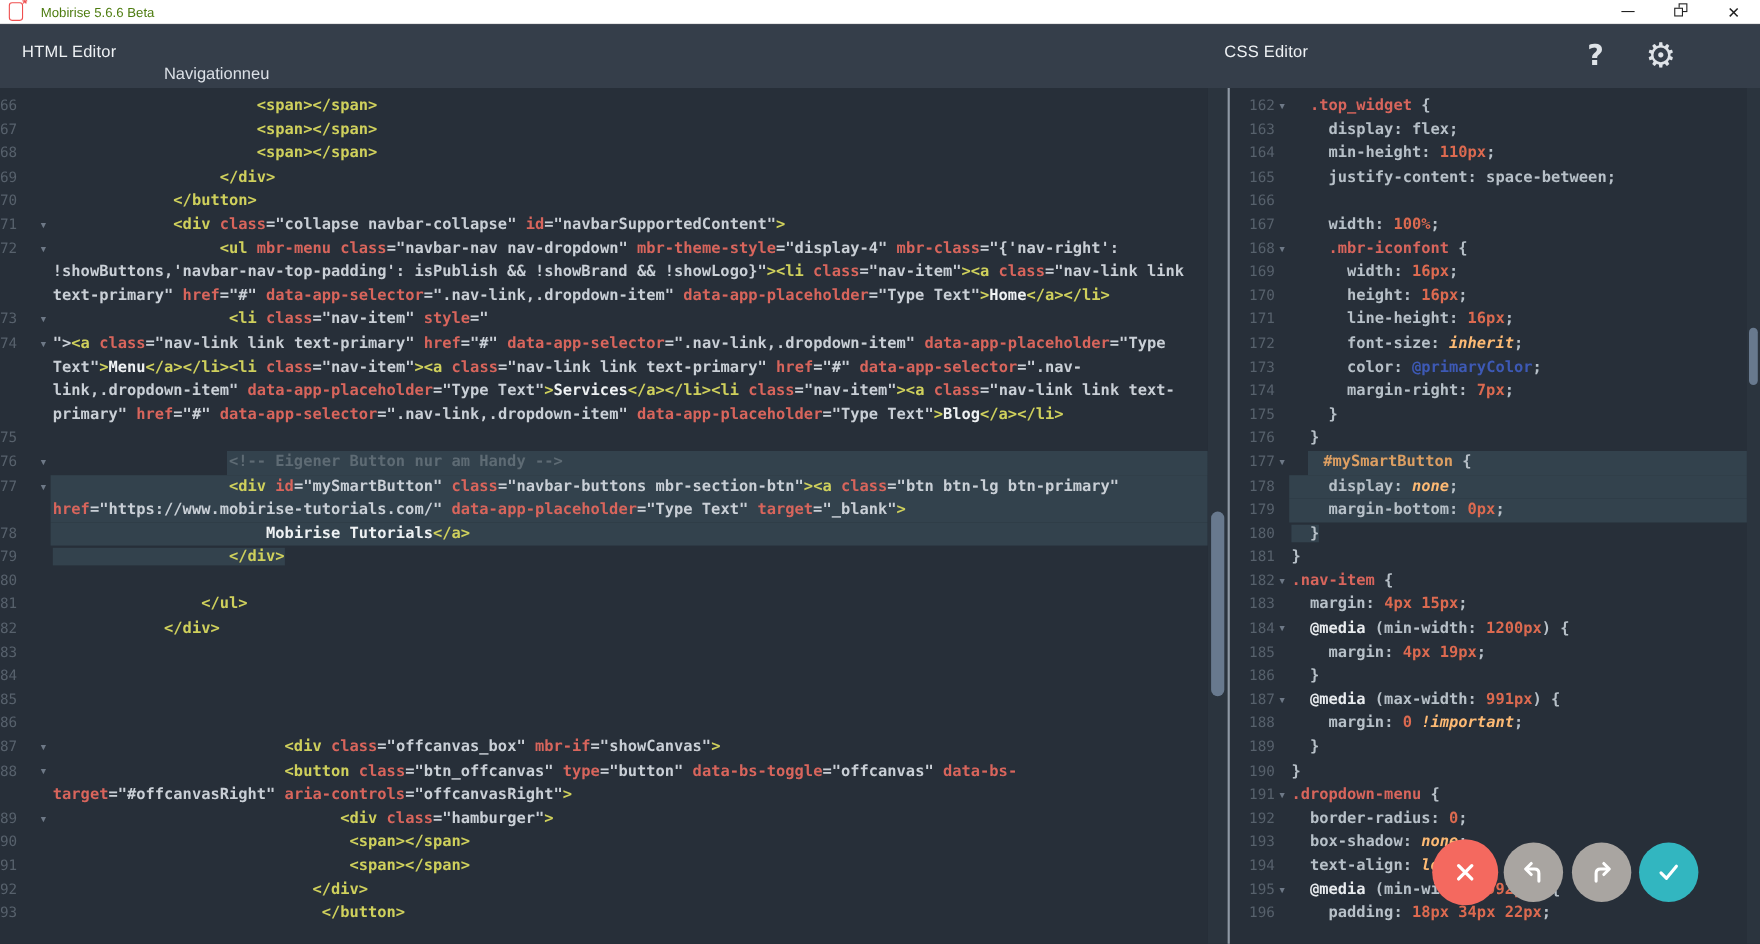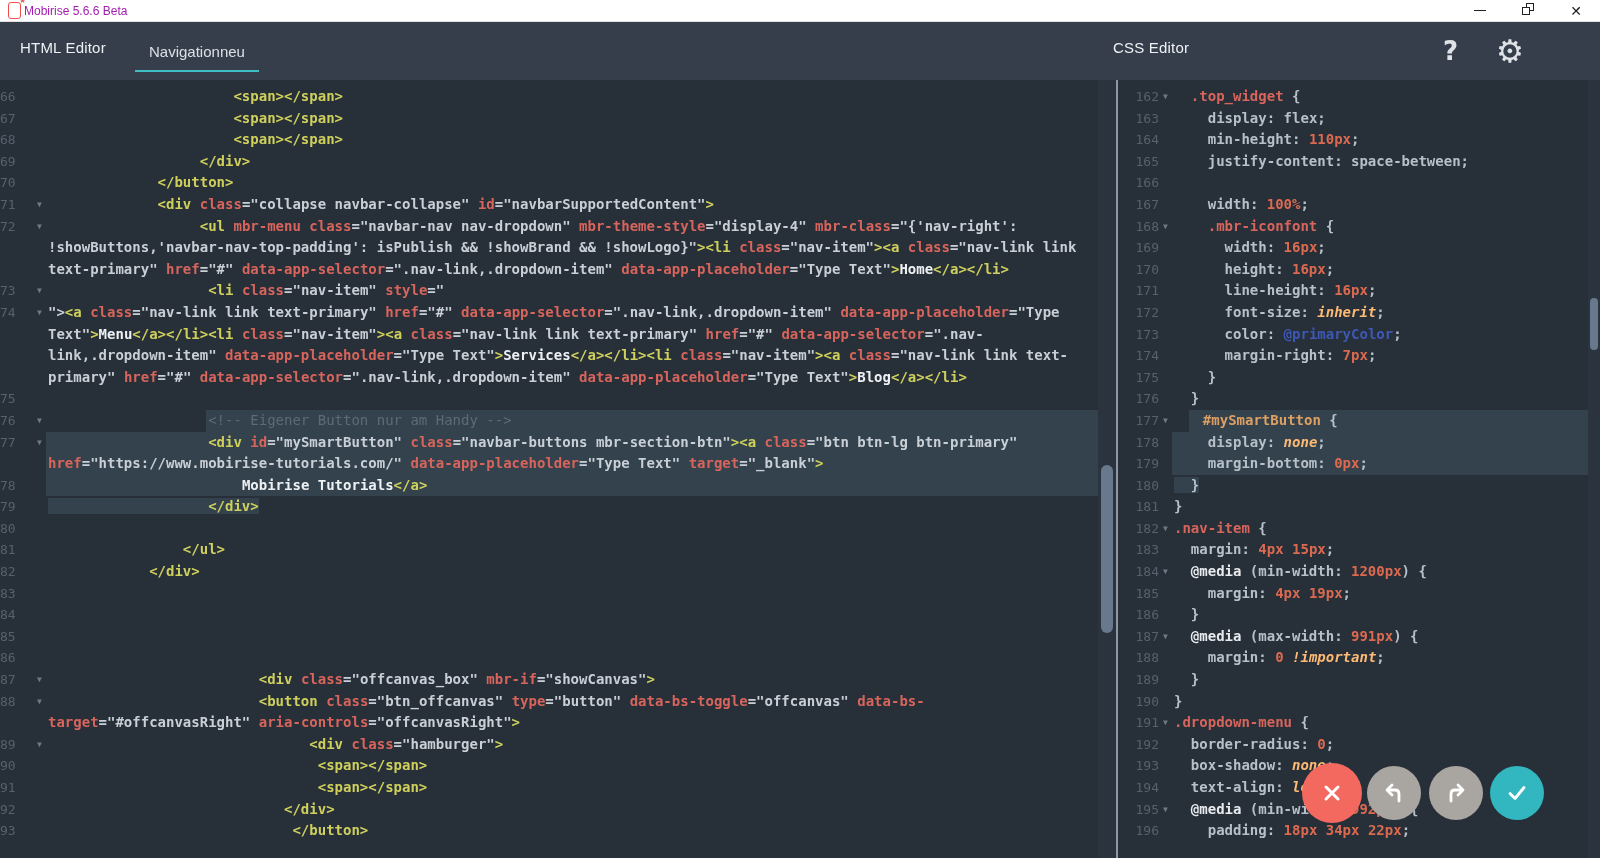--- a/index.html
+++ b/index.html
@@ -12,35 +12,35 @@
   *{margin:0;padding:0;box-sizing:border-box;}
   html,body{width:1600px;height:858px;overflow:hidden;background:var(--editor-bg);
     font-family:"Liberation Sans", sans-serif;}
 
   
   .titlebar{position:absolute;left:0;top:0;width:1600px;height:22px;background:#ffffff;
     display:flex;align-items:center;border-bottom:1px solid #e2e2e2;}
   .appicon{position:relative;width:13px;height:17px;border:1.5px solid #ef4f4f;border-radius:3px;
     margin-left:8px;}
   .appicon .spark{position:absolute;right:-5px;top:-7px;color:#ef4f4f;font-size:12px;font-weight:700;}
-  .apptitle{font-size:12px;color:#a21caf;margin-left:3px;}
+  .apptitle{font-size:12px;color:#4d7c0f;margin-left:16px;}
   .wincontrols{margin-left:auto;display:flex;height:100%;}
   .winbtn{width:48px;height:100%;display:flex;align-items:center;justify-content:center;color:#222;}
   .minbar{width:12px;height:0;border-top:1.6px solid #222;}
   .restore{position:relative;width:10px;height:10px;}
   .restore .r1{position:absolute;left:2.5px;top:-2.5px;width:8px;height:8px;border:1.3px solid #222;}
   .restore .r2{position:absolute;left:-1px;top:1px;width:8px;height:8px;border:1.3px solid #222;background:#fff;}
   .closex{font-size:14px;line-height:14px;color:#222;}
 
   
   .header{position:absolute;left:0;top:22px;width:1600px;height:58px;background:var(--header-bg);}
   .h-title{position:absolute;top:17px;font-size:15px;color:#eef1f4;letter-spacing:.2px;}
   .h-title.html{left:20px;}
   .h-title.css{left:1113px;}
-  .h-tab{position:absolute;left:135px;top:0;height:58px;padding:0 14px;display:flex;align-items:center;
+  .h-tab{position:absolute;left:135px;top:16px;height:58px;padding:0 14px;display:flex;align-items:center;
     font-size:15px;color:#dbe0e6;}
   .h-tab::after{content:"";position:absolute;left:0;right:0;bottom:8px;height:2px;background:var(--accent);}
   .h-icon{position:absolute;top:0;height:58px;display:flex;align-items:center;color:#dfe3e8;}
   .h-icon.help{left:1443px;font-size:26px;font-weight:700;font-family:"DejaVu Sans",sans-serif;}
   .h-icon.gear{left:1496px;font-size:31px;font-family:"DejaVu Sans",sans-serif;}
 
   
   .workspace{position:absolute;left:0;top:80px;width:1600px;height:778px;display:flex;}
   .panel{background:var(--editor-bg);padding-top:6px;overflow:hidden;position:relative;}
   .panel.left{width:1098px;}
@@ -58,21 +58,21 @@
   .panel.right .code{padding-right:46px;}
   .hl-full{background:var(--sel);}
   .hl-text{background:var(--sel);}
   
   .tk-ws{color:#c9cfd6;}
   .tk-pln{color:#c9cfd6;}
   .tk-tag{color:#cfd05c;}
   .tk-attr{color:#d8655c;}
   .tk-str{color:#c9cfd6;}
   .tk-txt{color:#eef1f3;}
-  .tk-cmt{color:#5e6b74;font-weight:400;}
+  .tk-cmt{color:#5e6b74;font-weight:700;}
   .tk-sel{color:#d8655c;text-align:center;}
   .tk-idsel{color:#dd9f62;margin-left:12px;}
   .tk-prop{color:#b7c0c8;}
   .tk-pun{color:#b7c0c8;}
   .tk-val{color:#b7c0c8;}
   .tk-kw{color:#fdba74;font-style:italic;}
   .tk-num{color:#dc6a50;}
   .tk-var{color:#3d59b5;}
   .tk-at{color:#e8ebee;}
 

